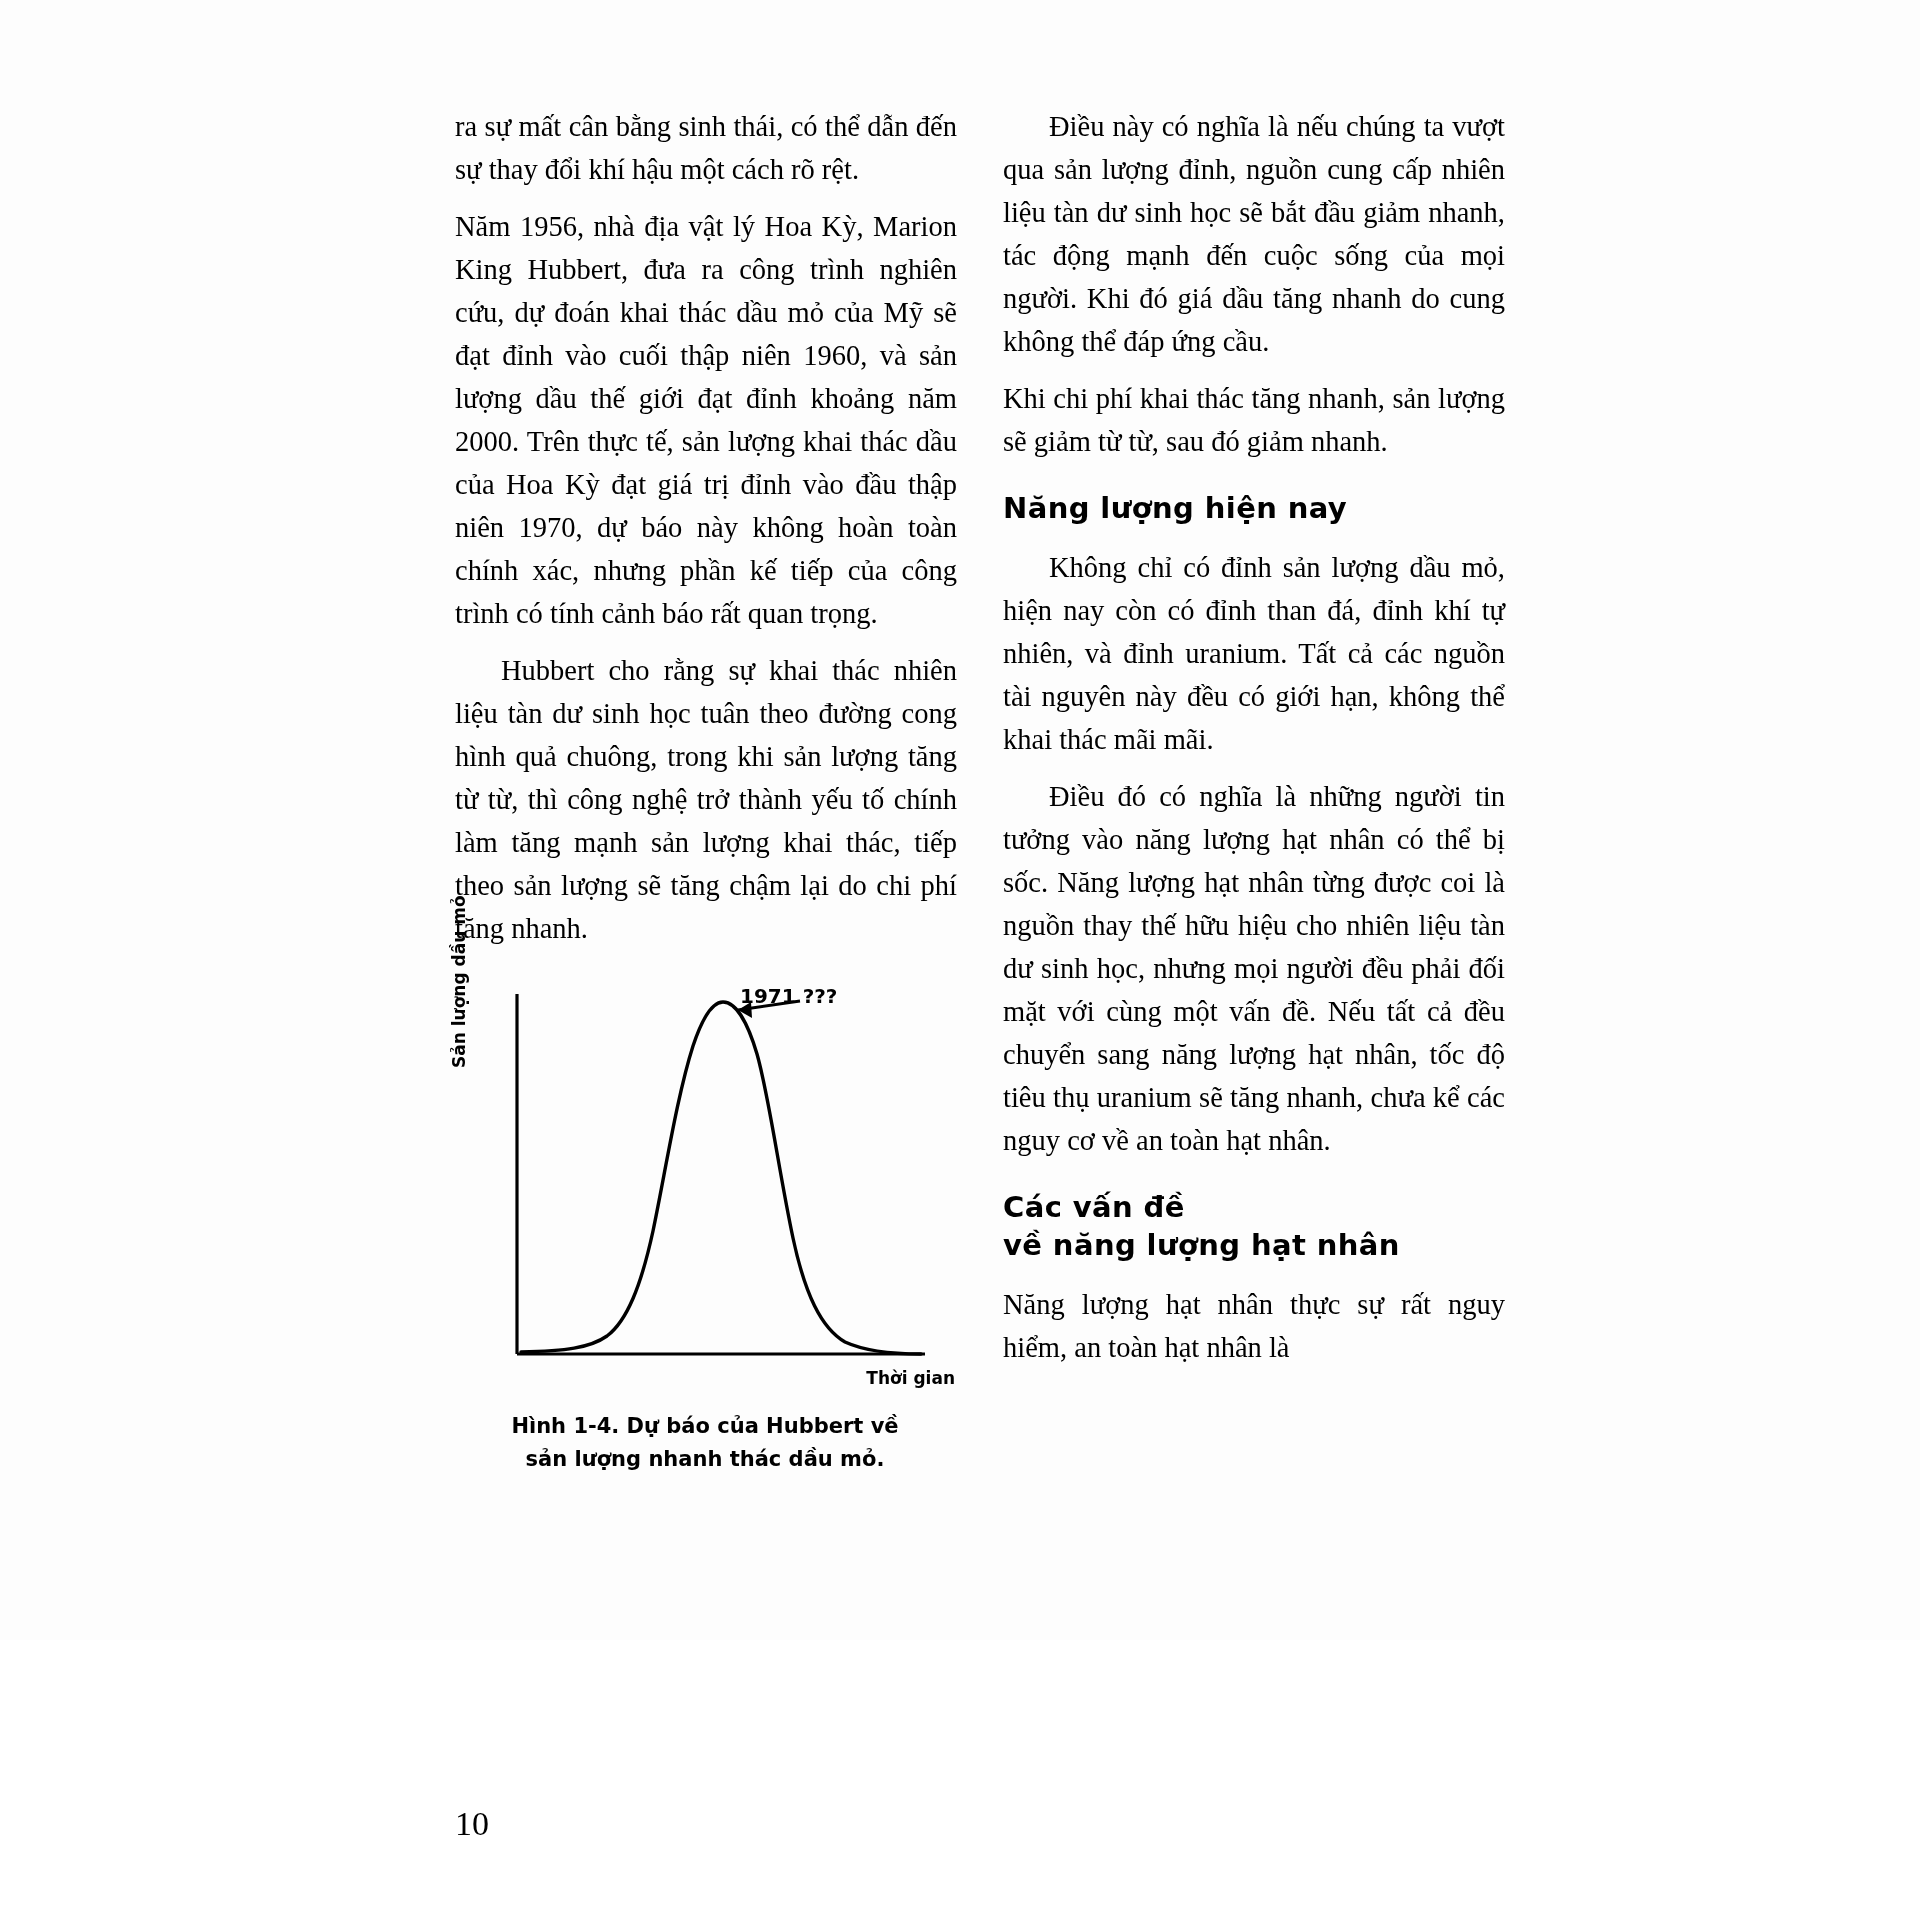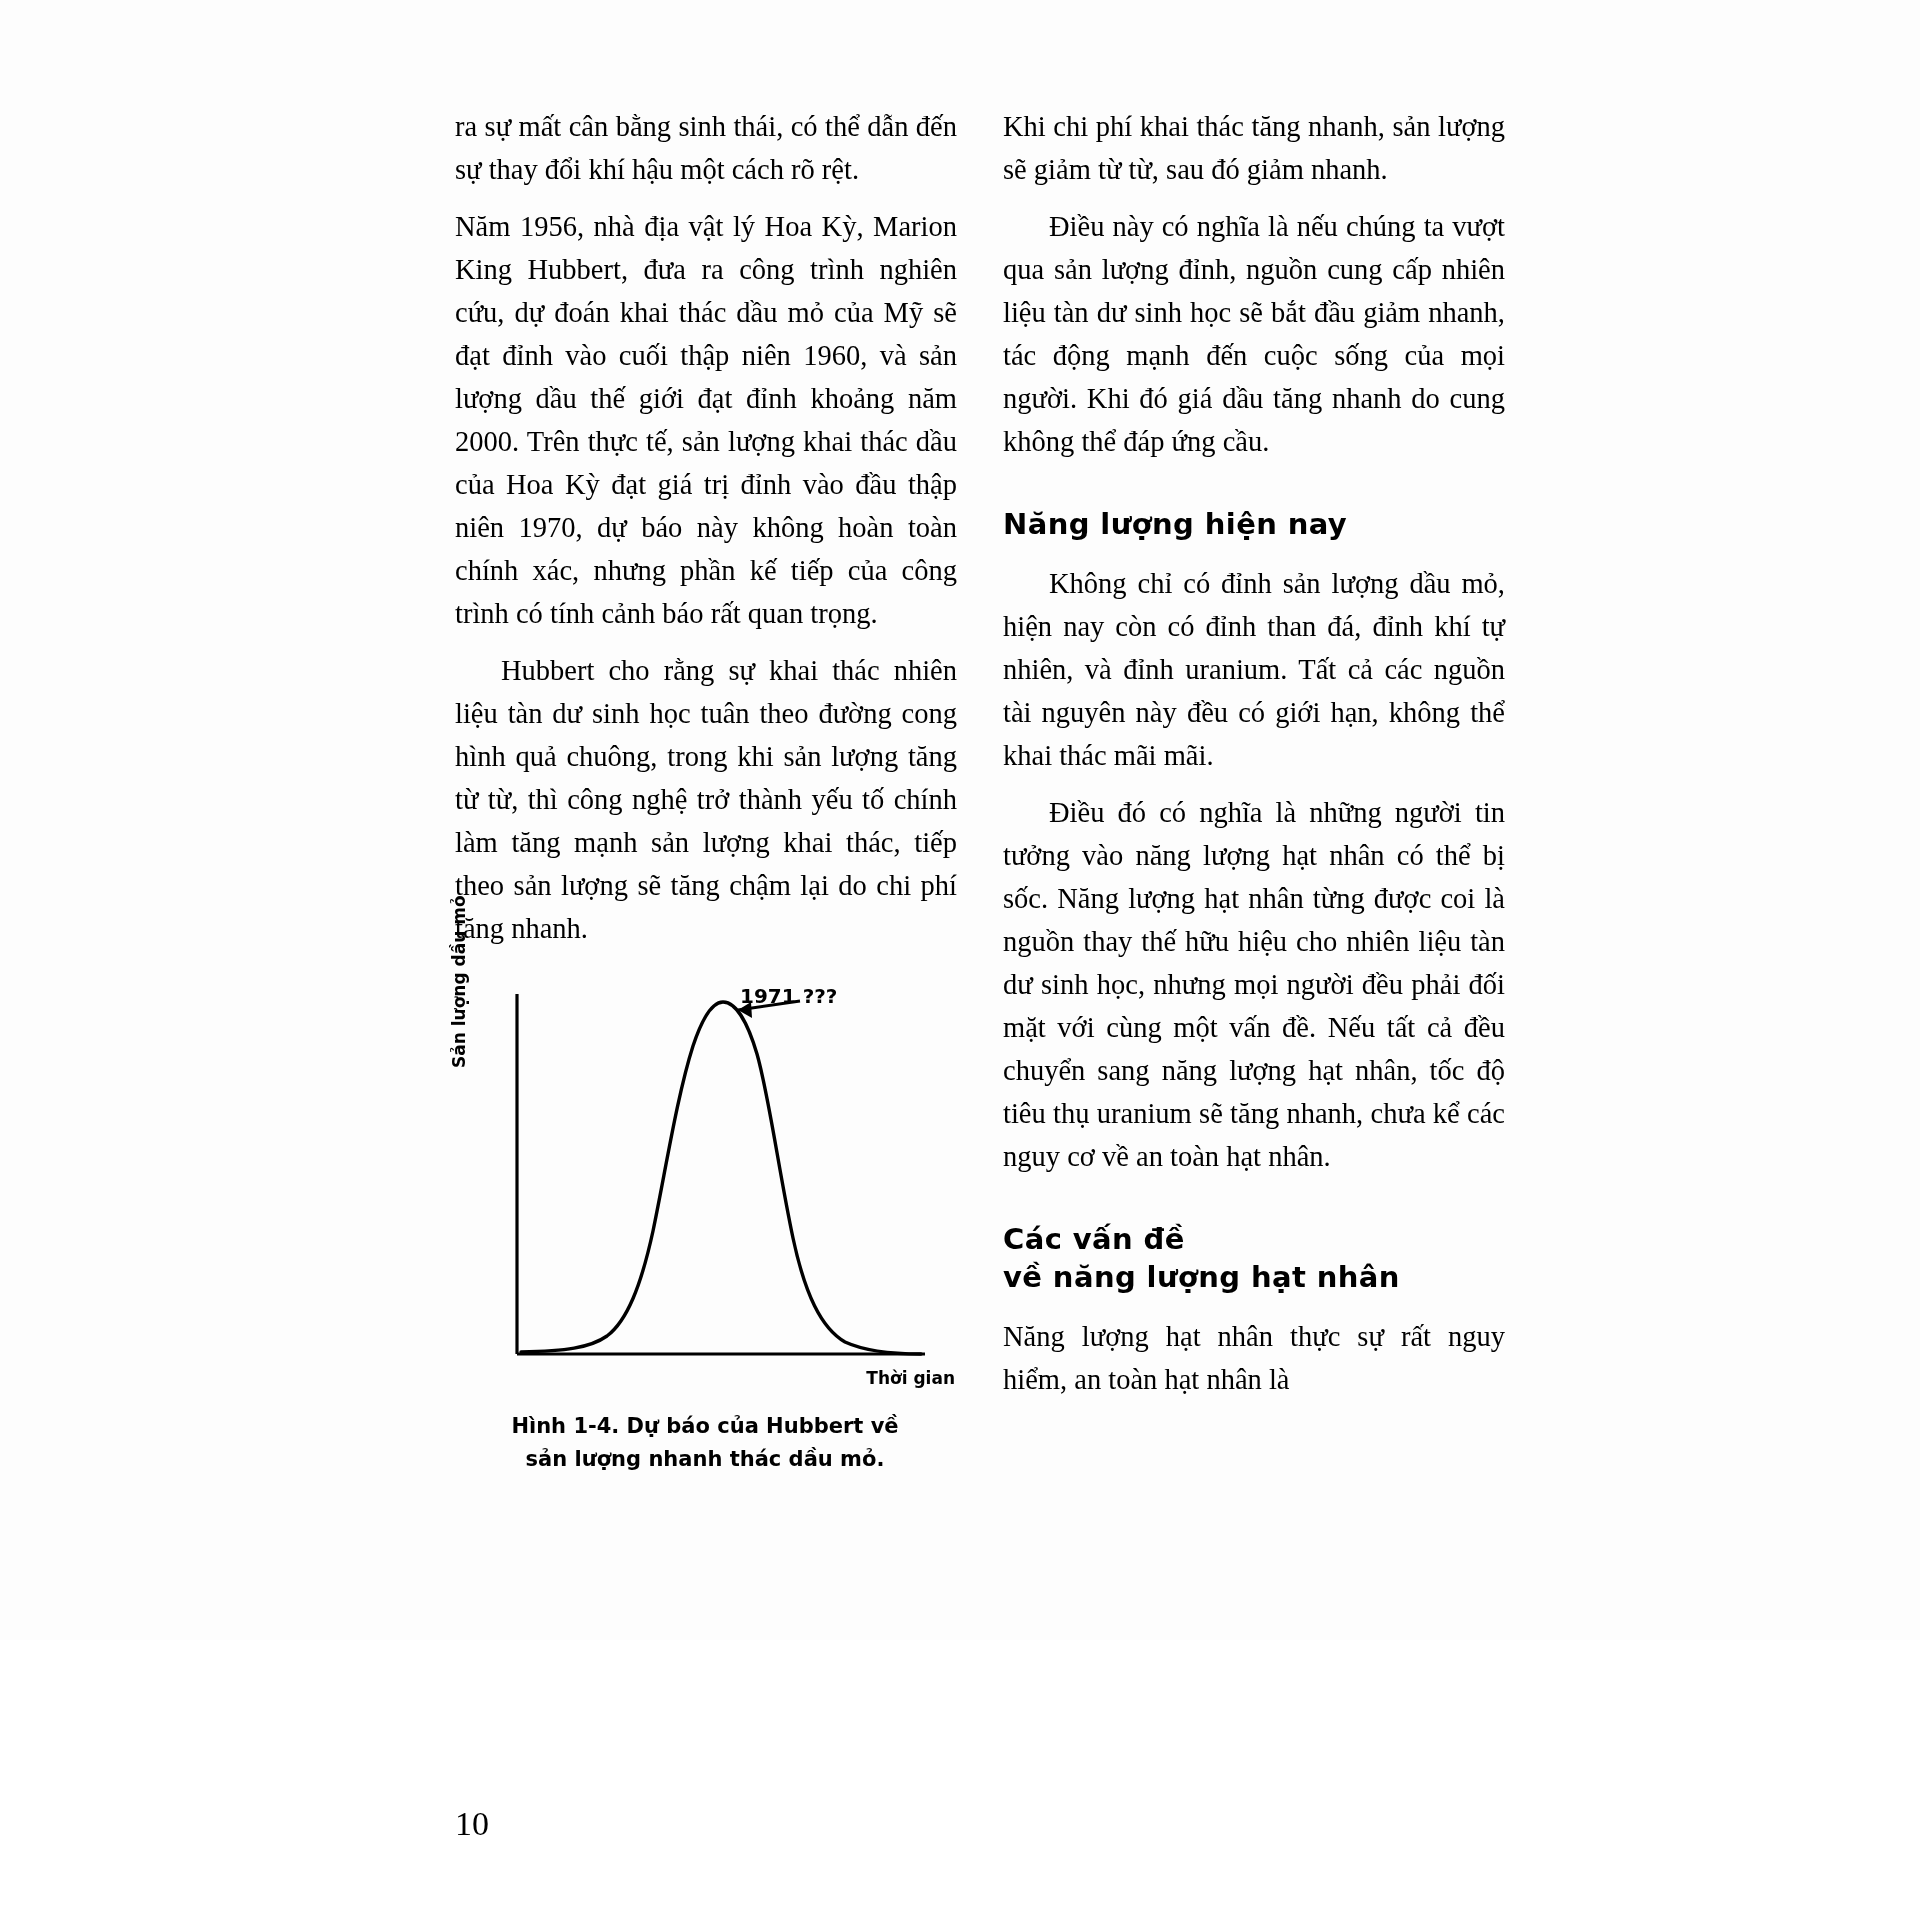--- a/index.html
+++ b/index.html
@@ -56,21 +56,21 @@
   h2.heading {
     font-family: "DejaVu Sans", sans-serif;
     font-weight: bold;
     font-size: 29px;
     letter-spacing: 0.4px;
     margin: 22px 0 19px 0;
     line-height: 38px;
     text-align: left;
   }
   h2.heading.tight {
-    margin-top: 42px;
+    margin-top: 26px;
   }
 
   
   .figure {
     margin-top: 26px;
     position: relative;
     width: 500px;
   }
   .figure-inner {
     position: relative;
@@ -172,23 +172,23 @@
         <div class="figcaption">
           <span>Hình 1-4. Dự báo của Hubbert về</span><br>
           <span>sản lượng nhanh thác dầu mỏ.</span>
         </div>
       </div>
 
     </div>
 
     <div class="col">
 
+      <p class="para indent">Điều này có nghĩa là nếu chúng ta vượt qua sản lượng đỉnh, nguồn cung cấp nhiên liệu tàn dư sinh học sẽ bắt đầu giảm nhanh, tác động mạnh đến cuộc sống của mọi người. Khi đó giá dầu tăng nhanh do cung không thể đáp ứng cầu.</p>
+
       <p class="para noindent">Khi chi phí khai thác tăng nhanh, sản lượng sẽ giảm từ từ, sau đó giảm nhanh.</p>
-
-      <p class="para indent">Điều này có nghĩa là nếu chúng ta vượt qua sản lượng đỉnh, nguồn cung cấp nhiên liệu tàn dư sinh học sẽ bắt đầu giảm nhanh, tác động mạnh đến cuộc sống của mọi người. Khi đó giá dầu tăng nhanh do cung không thể đáp ứng cầu.</p>
 
       <h2 class="heading tight">Năng lượng hiện nay</h2>
 
 
       <p class="para indent">Không chỉ có đỉnh sản lượng dầu mỏ, hiện nay còn có đỉnh than đá, đỉnh khí tự nhiên, và đỉnh uranium. Tất cả các nguồn tài nguyên này đều có giới hạn, không thể khai thác mãi mãi.</p>
 
       <p class="para indent">Điều đó có nghĩa là những người tin tưởng vào năng lượng hạt nhân có thể bị sốc. Năng lượng hạt nhân từng được coi là nguồn thay thế hữu hiệu cho nhiên liệu tàn dư sinh học, nhưng mọi người đều phải đối mặt với cùng một vấn đề. Nếu tất cả đều chuyển sang năng lượng hạt nhân, tốc độ tiêu thụ uranium sẽ tăng nhanh, chưa kể các nguy cơ về an toàn hạt nhân.</p>
 
       <h2 class="heading tight">
         <span>Các vấn đề</span><br>

